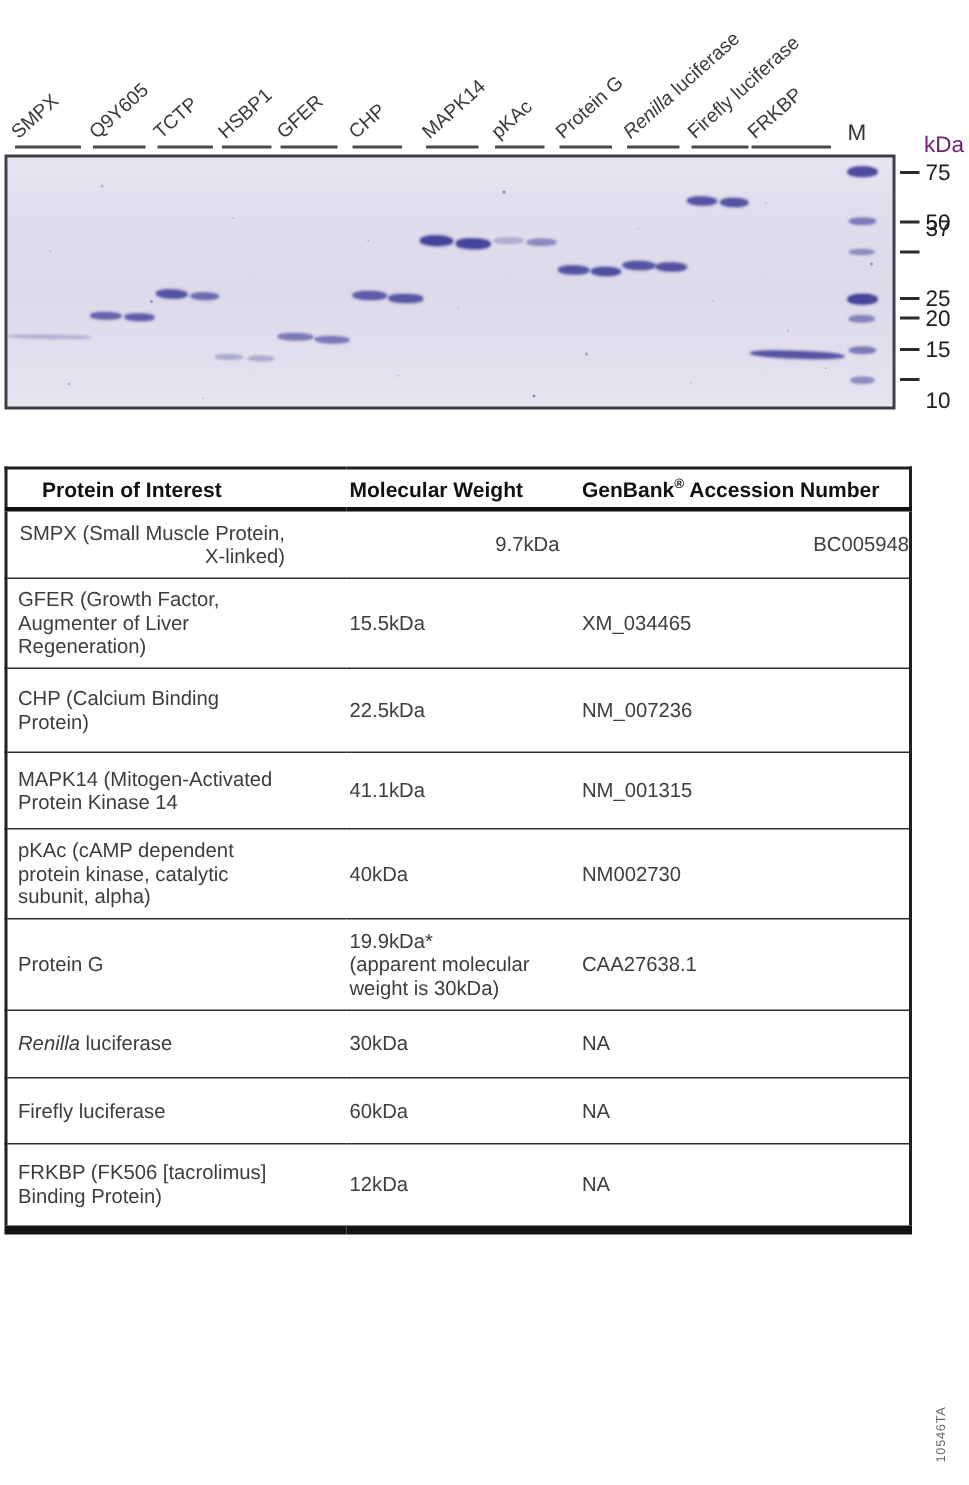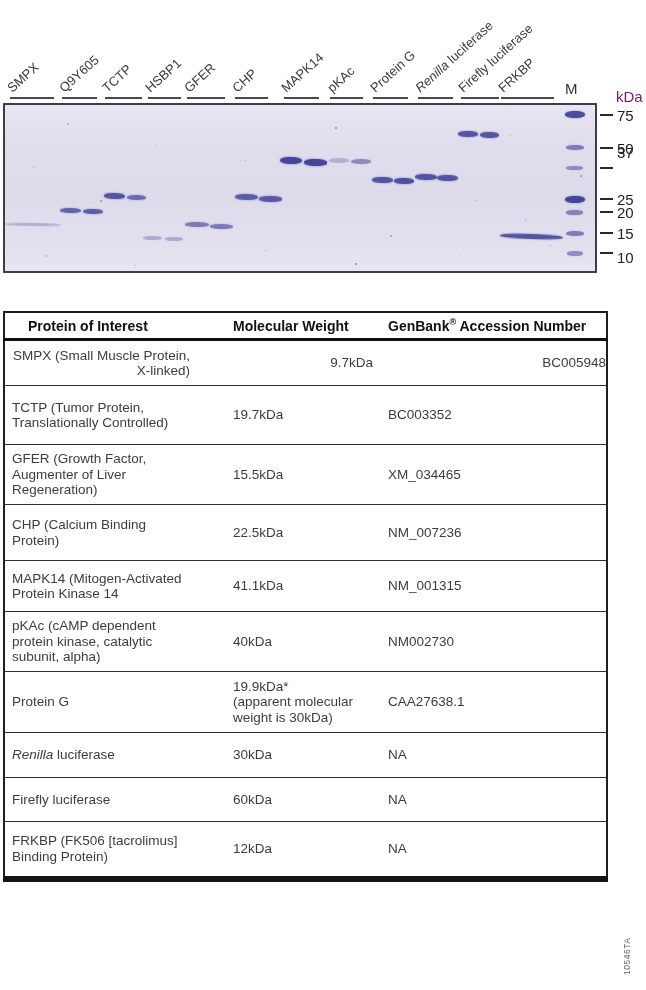--- a/index.html
+++ b/index.html
@@ -130,21 +130,21 @@
         <div class="ladder-num" style="top: 141px;">50</div>
         <div class="ladder-tick" style="top: 167px;"></div>
         <div class="ladder-num" style="top: 145px;">37</div>
         <div class="ladder-tick" style="top: 198px;"></div>
         <div class="ladder-num" style="top: 192px;">25</div>
         <div class="ladder-tick" style="top: 211px;"></div>
         <div class="ladder-num" style="top: 205px;">20</div>
         <div class="ladder-tick" style="top: 232px;"></div>
         <div class="ladder-num" style="top: 226px;">15</div>
         <div class="ladder-tick" style="top: 252px;"></div>
-        <div class="ladder-num" style="top: 250px;">10</div>
+        <div class="ladder-num" style="top: 260px;">10</div>
       </div>
   </div>
 
   <table class="ptable">
     <colgroup>
         <col style="width: 227px;">
         <col style="width: 155px;">
         <col style="width: 221px;">
       </colgroup>
     <thead>
@@ -157,29 +157,20 @@
     <tbody>
         <tr style="height: 46px; text-align: right;">
           <td>
             <div class="cell-clamp">SMPX (Small Muscle Protein, X-linked)</div>
           </td>
           <td>
             <div class="mw-cell">9.7kDa</div>
           </td>
           <td>BC005948</td>
         </tr>
-        <tr style="height: 59px;">
-          <td>
-            <div class="cell-clamp">TCTP (Tumor Protein, Translationally Controlled)</div>
-          </td>
-          <td>
-            <div class="mw-cell">19.7kDa</div>
-          </td>
-          <td>BC003352</td>
-        </tr>
         <tr style="height: 60px;">
           <td>
             <div class="cell-clamp">GFER (Growth Factor, Augmenter of Liver Regeneration)</div>
           </td>
           <td>
             <div class="mw-cell">15.5kDa</div>
           </td>
           <td>XM_034465</td>
         </tr>
         <tr style="height: 56px;">

